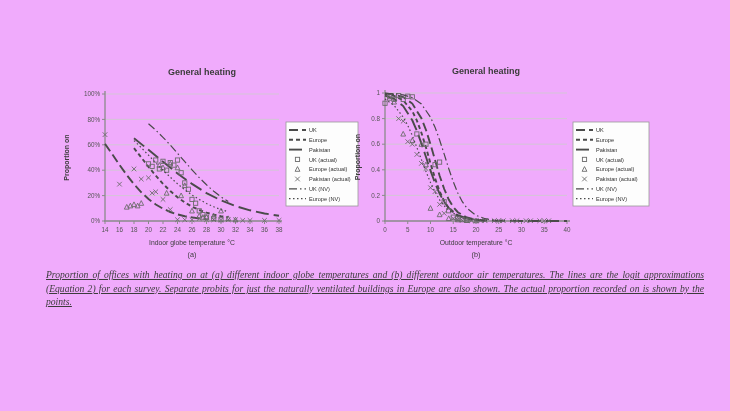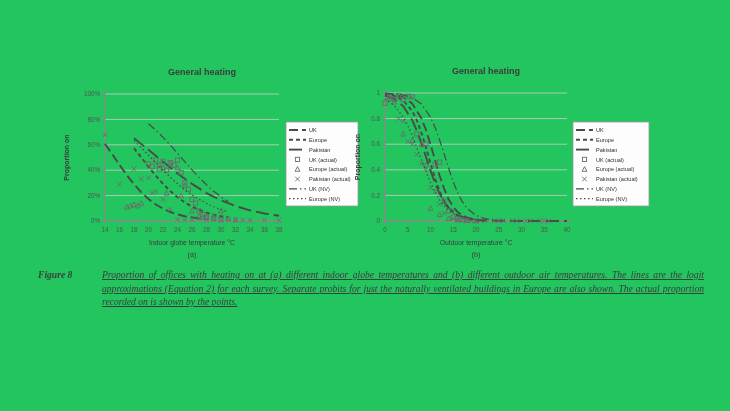--- a/index.html
+++ b/index.html
@@ -1,16 +1,16 @@
 <!DOCTYPE html>
 <html><head>
 <meta charset="utf-8">
 <style>
   html,body{margin:0;padding:0;background:#ffffff;}
-  .page{position:relative;width:730px;height:411px;background:#22c55e;overflow:hidden;
+  .page{position:relative;width:730px;height:411px;background:#f0abfc;overflow:hidden;
         font-family:"Liberation Sans",sans-serif;}
   .chart{position:absolute;}
   .caption{position:absolute;left:38px;top:268px;width:666px;display:flex;
            font-family:"Liberation Serif",serif;font-style:italic;color:#3c3c3c;
            font-size:9.6px;line-height:13.6px;}
   .caption .figlabel{font-weight:bold;flex:0 0 56px;white-space:nowrap;}
   .caption .figtext{flex:1;text-align:justify;padding-left:8px;text-decoration:underline;}
 </style>
 </head>
 <body>
@@ -368,16 +368,15 @@
         <line x1="230.2" y1="116.7" x2="234.8" y2="121.3" stroke="#6b6b6b" stroke-width="0.9" fill="none"></line>
         <line x1="230.2" y1="121.3" x2="234.8" y2="116.7" stroke="#6b6b6b" stroke-width="0.9" fill="none"></line>
         <text fill="#333333" font-family="&quot;Liberation Sans&quot;, sans-serif" x="244" y="121.1" font-size="5.6">Pakistan (actual)</text>
         <line x1="224" y1="128.8" x2="241" y2="128.8" stroke="#4a4a4a" stroke-width="1.2" stroke-dasharray="8 3 1.5 3"></line>
         <text fill="#333333" font-family="&quot;Liberation Sans&quot;, sans-serif" x="244" y="130.9" font-size="5.6">UK (NV)</text>
         <line x1="224" y1="138.60000000000002" x2="241" y2="138.60000000000002" stroke="#4a4a4a" stroke-width="1.2" stroke-dasharray="1.5 2.5"></line>
         <text fill="#333333" font-family="&quot;Liberation Sans&quot;, sans-serif" x="244" y="140.70000000000002" font-size="5.6">Europe (NV)</text>
       </g>
     </svg>
   <div class="caption">
-    <span class="figlabel">Figure 8</span>
     <span class="figtext">Proportion of offices with heating on at (a) different indoor globe temperatures and (b) different outdoor air temperatures. The lines are the logit approximations (Equation 2) for each survey. Separate probits for just the naturally ventilated buildings in Europe are also shown. The actual proportion recorded on is shown by the points.</span>
   </div>
 </div>
 
 </body></html>

